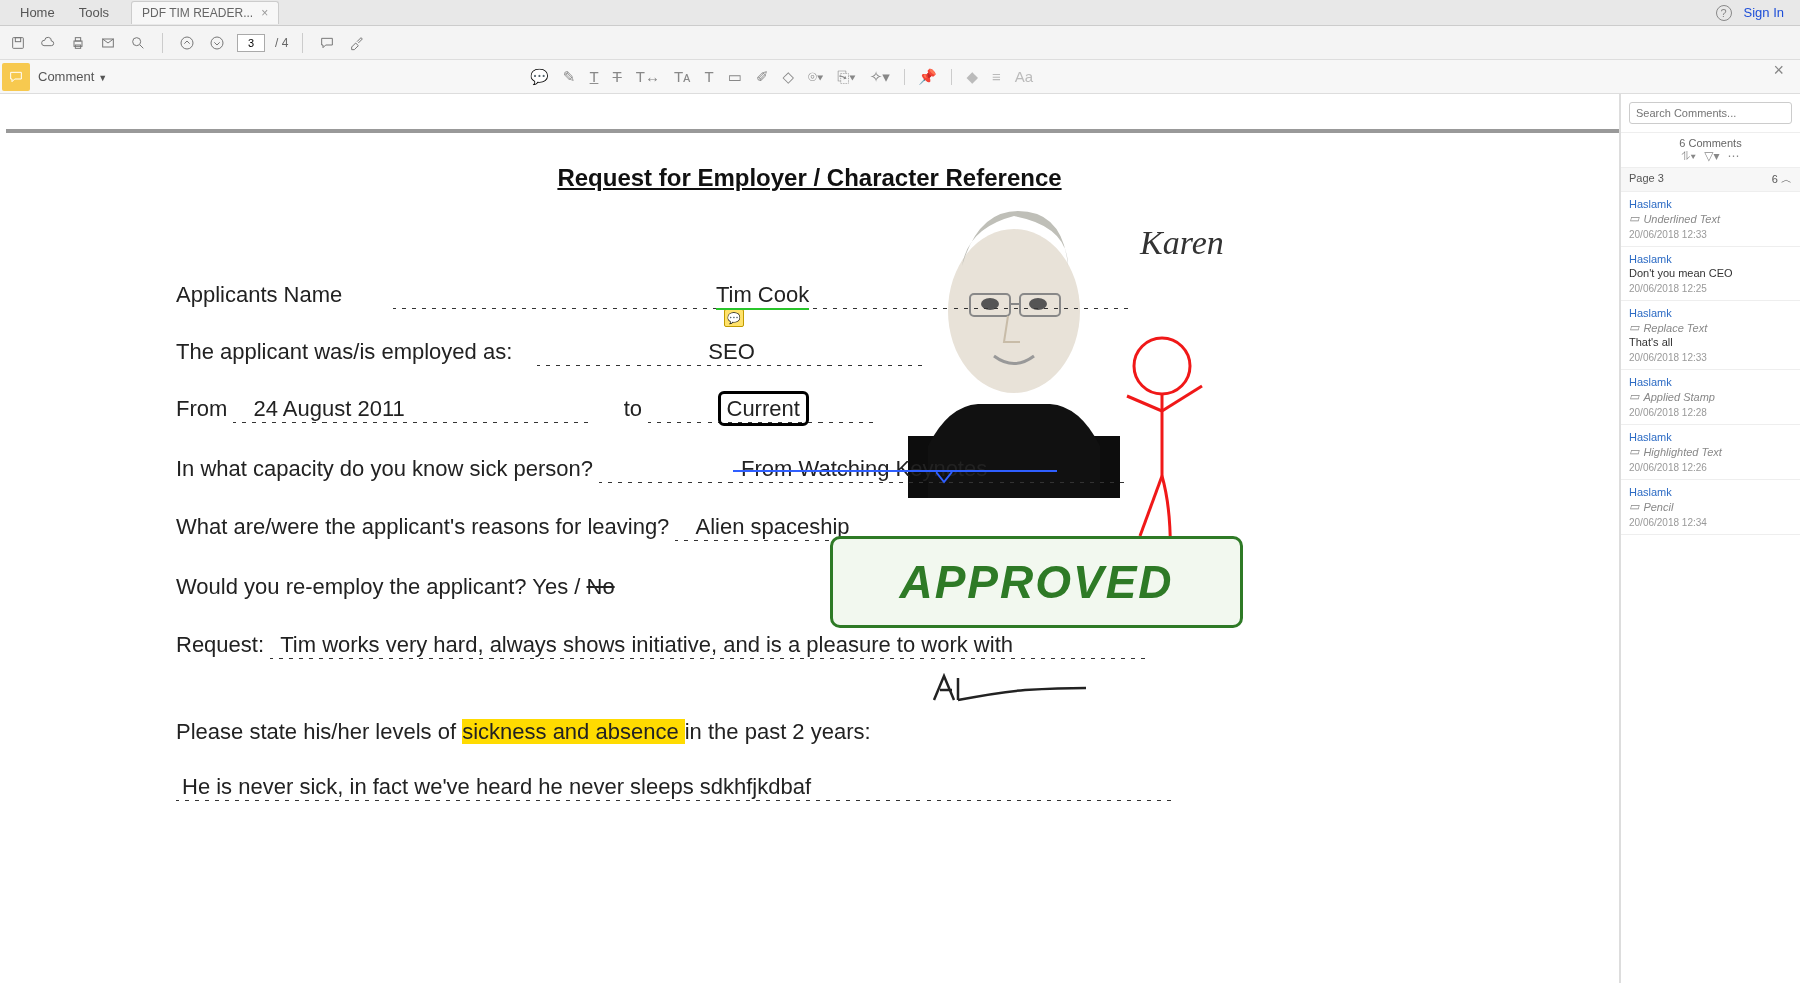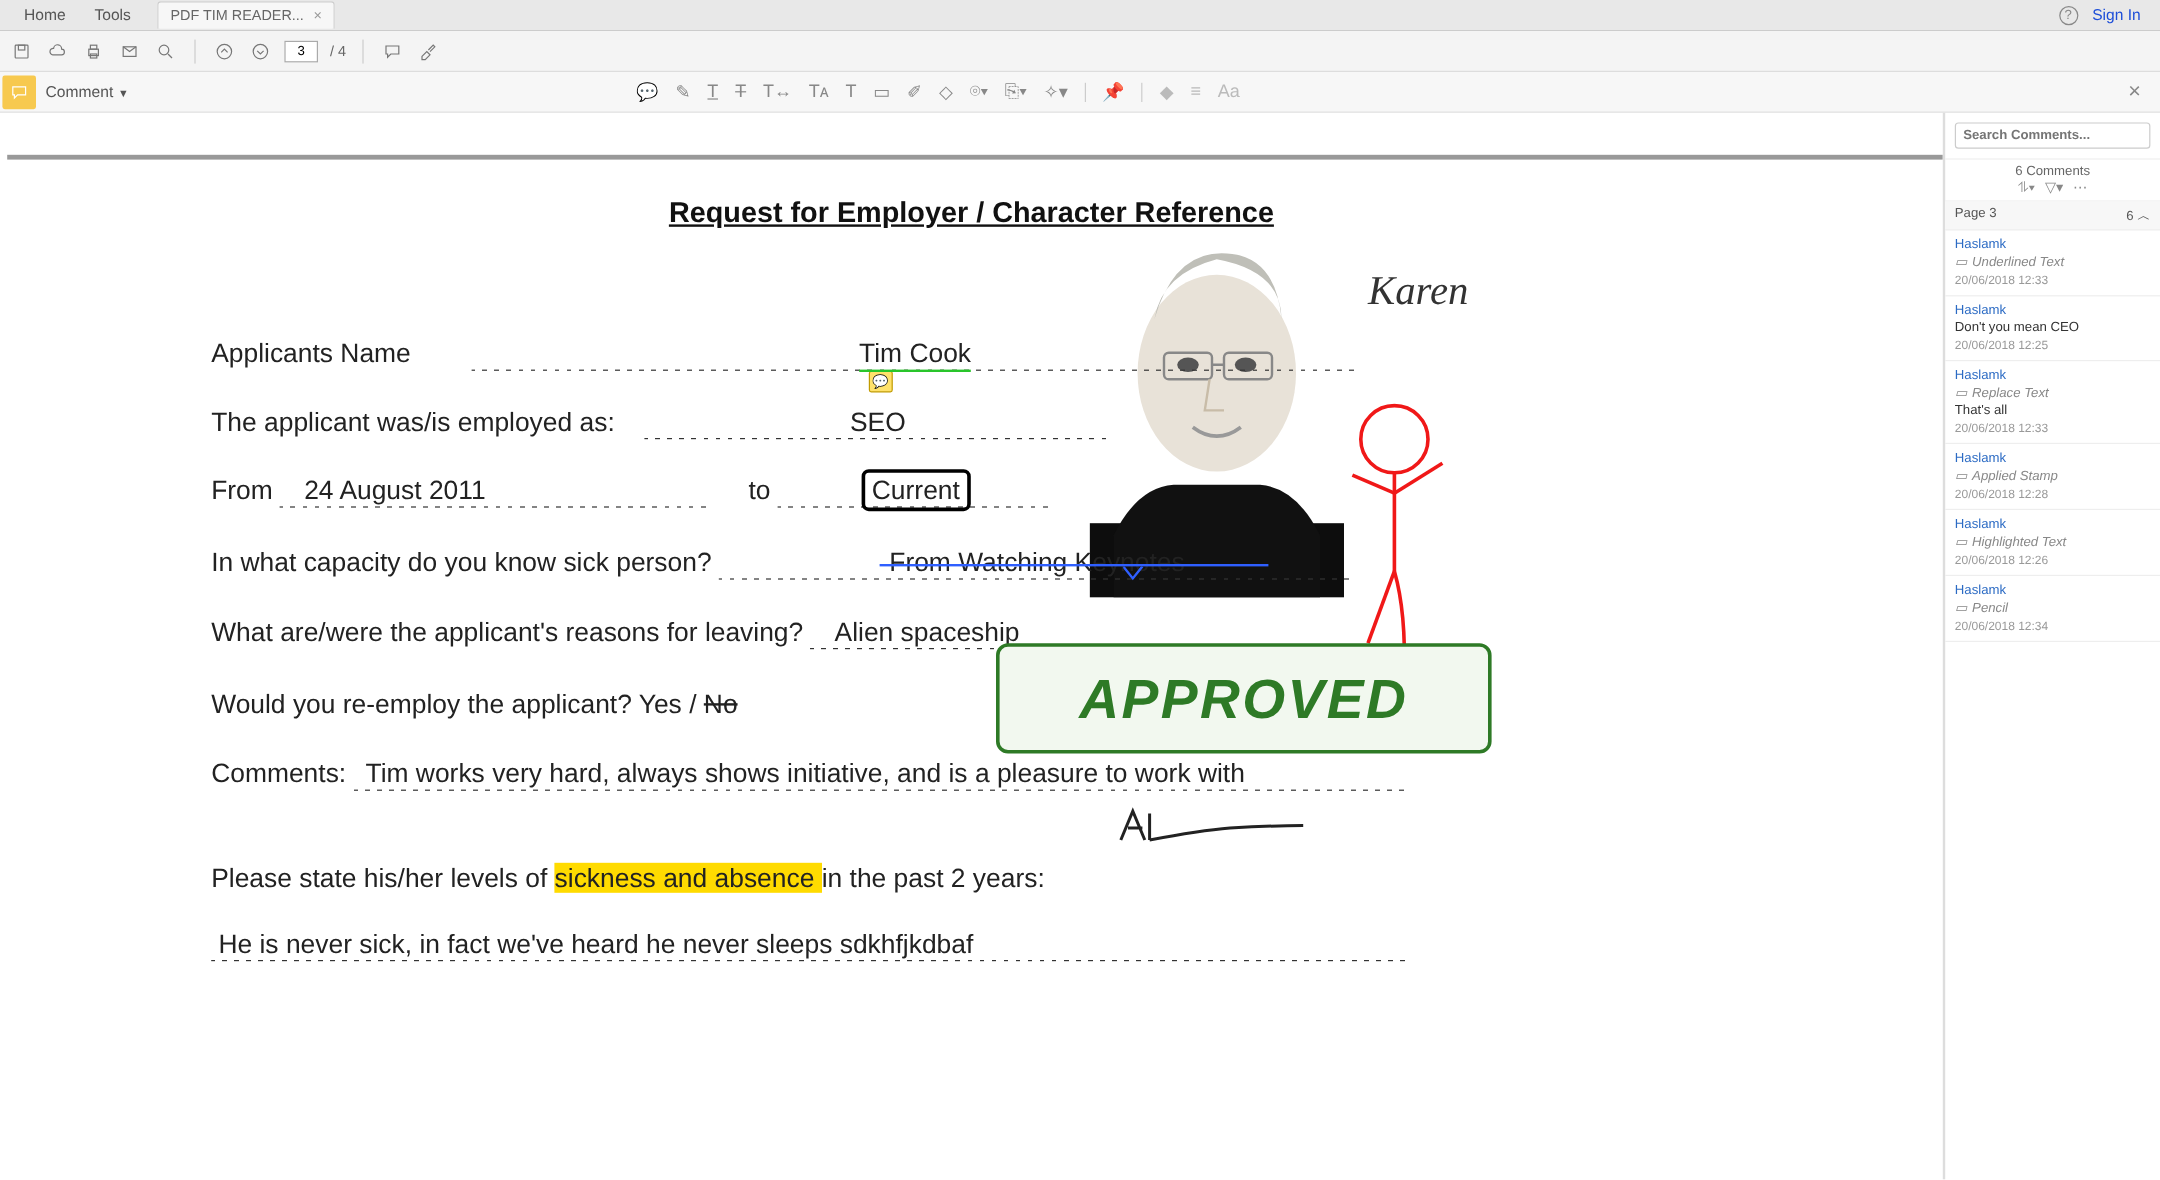--- a/index.html
+++ b/index.html
@@ -15,21 +15,21 @@
 .menubar .right .sign-in { font-size: 13px; color: #1d4ed8; cursor: pointer; }
 
 
 .toolbar { height: 34px; background: #f4f4f4; border-bottom: 1px solid #ddd; display: flex; align-items: center; padding: 0 8px; gap: 10px; }
 .toolbar .icon-btn { width: 20px; height: 20px; display: flex; align-items: center; justify-content: center; color: #666; cursor: pointer; }
 .toolbar .sep { width: 1px; height: 20px; background: #ccc; margin: 0 4px; }
 .toolbar .page-box { border: 1px solid #aaa; width: 28px; height: 18px; font-size: 11px; text-align: center; }
 .toolbar .page-count { font-size: 12px; color: #666; }
 
 
-.commentbar { height: 34px; background: #f7f7f7; border-bottom: 1px solid #ddd; display: flex; align-items: center; }
+.commentbar { height: 34px; background: #f7f7f7; border-bottom: 1px solid #ddd; display: flex; }
 .commentbar .comment-left { display: flex; align-items: center; width: 160px; }
 .commentbar .comment-icon-box { width: 28px; height: 28px; background: #f7c94f; display: flex; align-items: center; justify-content: center; margin-left: 2px; border-radius: 2px; }
 .commentbar .comment-label { margin-left: 8px; font-size: 13px; color: #555; }
 .commentbar .comment-label .arrow { font-size: 9px; margin-left: 4px; }
 .commentbar .center-tools { margin-left: auto; margin-right: auto; display: flex; align-items: center; gap: 14px; color: #888; }
 .commentbar .center-tools .tool { cursor: pointer; font-size: 15px; }
 .commentbar .close-panel { margin-left: auto; margin-right: 16px; font-size: 18px; color: #888; cursor: pointer; }
 
 
 .main { display: flex; height: calc(983px - 26px - 34px - 34px); }
@@ -55,21 +55,21 @@
 .approved-stamp { position: absolute; top: 442px; left: 830px; width: 413px; height: 92px; border: 3px solid #2e7a26; border-radius: 10px; background: #f2f8ef; display: flex; align-items: center; justify-content: center; font-size: 46px; font-weight: bold; color: #2e7a26; font-style: italic; letter-spacing: 2px; }
 
 .highlighted { background: #ffdb00; }
 
 .sticky-note { position: absolute; top: 215px; left: 724px; width: 20px; height: 18px; background: #ffe26b; border: 1px solid #c19b00; border-radius: 2px; display: flex; align-items: center; justify-content: center; font-size: 11px; }
 
 .signature2 { position: absolute; top: 576px; left: 930px; font-family: cursive; font-size: 28px; color: #222; font-style: italic; }
 
 
 .comments-panel .search-box { margin: 8px; }
-.comments-panel .search-box input { width: 100%; border: 1px solid #ccc; border-radius: 3px; padding: 4px 6px; font-size: 11px; font-weight: bold; }
+.comments-panel .search-box input { width: 100%; border: 1px solid #ccc; border-radius: 3px; padding: 4px 6px; font-size: 11px; }
 .comments-panel .panel-header { display: flex; justify-content: space-between; align-items: center; padding: 4px 8px; border-top: 1px solid #eee; border-bottom: 1px solid #eee; color: #666; flex-direction: column; }
 .comments-panel .panel-header .icons { display: flex; gap: 8px; font-size: 12px; color: #888; }
 .comments-panel .page-header { display: flex; justify-content: space-between; padding: 4px 8px; background: #f7f7f7; border-bottom: 1px solid #eee; color: #555; }
 .comments-panel .comment-item { border-bottom: 1px solid #eee; padding: 6px 8px; }
 .comments-panel .comment-item .author { color: #2c6bc4; font-size: 11px; font-weight: 500; }
 .comments-panel .comment-item .type { color: #888; font-style: italic; font-size: 11px; margin-top: 2px; display: flex; align-items: center; gap: 4px; }
 .comments-panel .comment-item .body { color: #333; font-size: 11px; margin-top: 2px; }
 .comments-panel .comment-item .ts { color: #999; font-size: 10px; margin-top: 4px; }
 
 svg.icon { width: 16px; height: 16px; stroke: #777; stroke-width: 1.5; fill: none; }
@@ -272,21 +272,21 @@
         </span>
       </div>
 
       <div class="form-line" style="top:480px;left:176px;">
         <span>Would you re-employ the applicant?   Yes / </span><span class="strikethrough">No</span>
       </div>
 
       <div class="approved-stamp">APPROVED</div>
 
       <div class="form-line" style="top:538px;left:176px;">
-        <span>Comments:</span>
+        <span>Request:</span>
         <span class="ul-field" style="min-width:880px;text-align:left;padding-left:10px;">
           <span>Tim works very hard, always shows initiative, and is a pleasure to work with</span>
         </span>
       </div>
 
       <div class="signature2">
         <svg width="160" height="40" viewBox="0 0 160 40">
             <path d="M4 30 L14 6 L24 30 M10 20 L22 20 M28 8 L28 30 M28 30 Q70 22 95 20 Q130 18 156 18" stroke="#222" stroke-width="2.5" fill="none"></path>
           </svg>
       </div>

